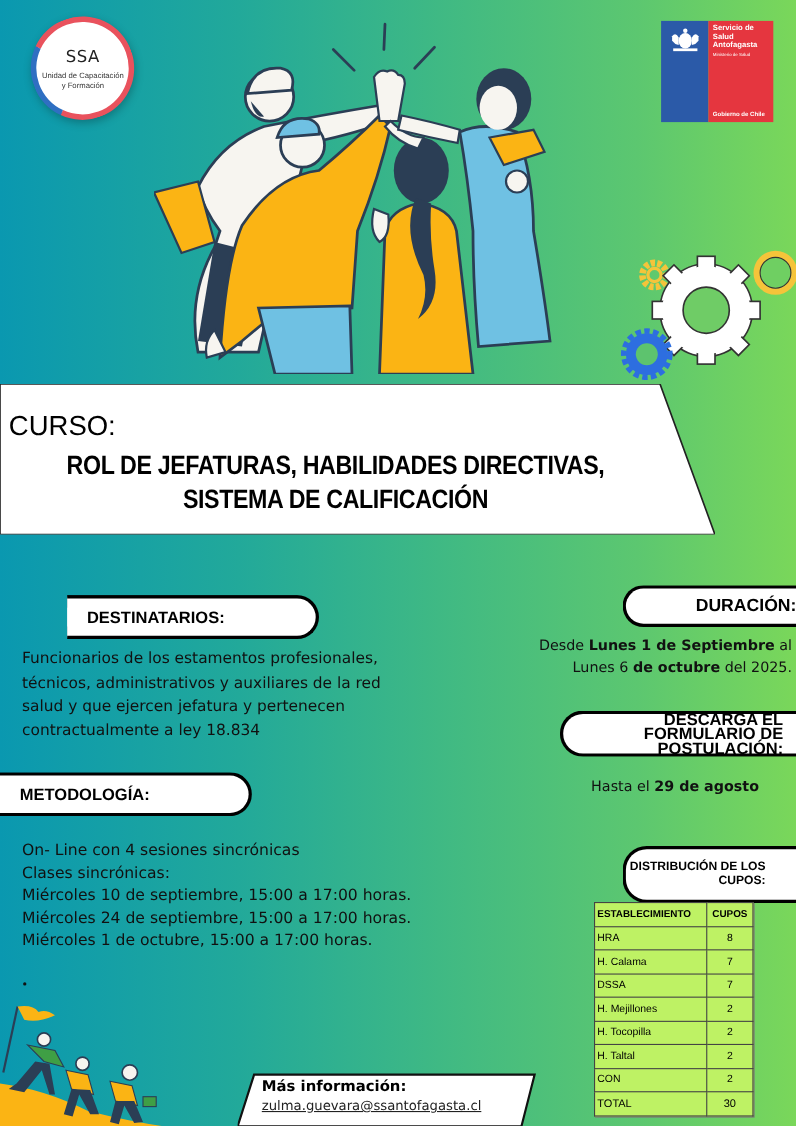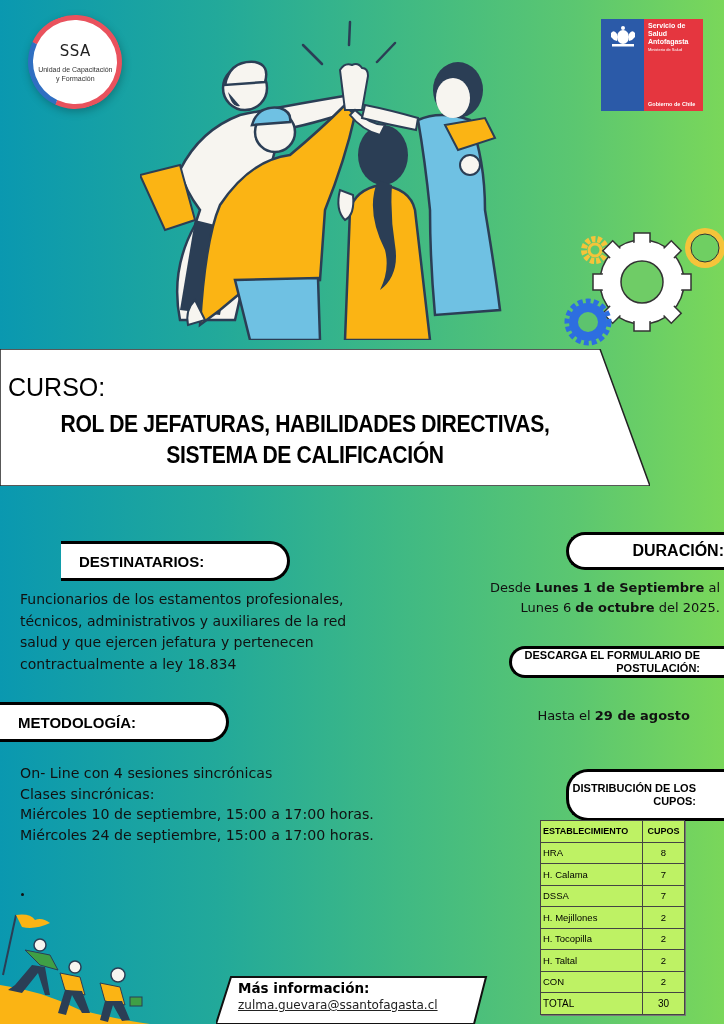--- a/index.html
+++ b/index.html
@@ -56,21 +56,21 @@
       background: #fff; border: 3px solid #000;
       font-family: "Liberation Sans", sans-serif; font-weight: bold; color: #000;
       display: flex; align-items: center;
     }
     .pill-left { border-left: none; border-radius: 0 22px 22px 0; padding-left: 18px; }
     .pill-right { border-right: none; border-radius: 22px 0 0 22px; justify-content: flex-end; text-align: right; }
 
     .p-dest { left: 16px; top: 541px; width: 229px; height: 40px; font-size: 15px; margin-left: 45px; }
     .p-met { left: 0; top: 702px; width: 229px; height: 40px; font-size: 15px; }
     .p-dur { left: 566px; top: 532px; width: 158px; height: 38px; font-size: 16px; }
-    .p-desc { left: 509px; top: 646px; width: 215px; height: 32px; font-size: 11px; line-height: 13px; padding-right: 24px; }
+    .p-desc { left: 509px; top: 646px; width: 215px; height: 42px; font-size: 15px; line-height: 13px; padding-right: 12px; }
     .p-dist { left: 566px; top: 769px; width: 158px; height: 52px; font-size: 11px; line-height: 13px; padding-right: 28px; }
 
     .body-text { font-family: "DejaVu Sans", sans-serif; font-size: 14px; line-height: 21.5px; color: #111; }
     .dest-text { left: 20px; top: 589px; width: 360px; }
     .met-text { left: 20px; top: 763px; width: 400px; font-size: 14.2px; line-height: 20.5px; }
 
     .dur-text { left: 430px; top: 578px; width: 292px; text-align: right; font-size: 13px; line-height: 20px; padding-right: 2px; }
     .dur-text b { font-weight: bold; }
     .hasta-text { left: 470px; top: 705px; width: 248px; text-align: right; font-size: 13px; padding-right: 28px; }
 
@@ -207,20 +207,21 @@
 
 <div class="abs pill pill-left p-dest">DESTINATARIOS:</div>
 <div class="abs body-text dest-text">Funcionarios de los estamentos profesionales, técnicos, administrativos y auxiliares de la red salud y que ejercen jefatura y pertenecen contractualmente a ley 18.834</div>
 
 <div class="abs pill pill-left p-met">METODOLOGÍA:</div>
 <div class="abs body-text met-text">
   <div>On- Line con 4 sesiones sincrónicas</div>
   <div>Clases sincrónicas:</div>
   <div>Miércoles 10 de septiembre, 15:00 a 17:00 horas.</div>
   <div>Miércoles 24 de septiembre, 15:00 a 17:00 horas.</div>
+  <div>Miércoles 1 de octubre, 15:00 a 17:00 horas.</div>
 </div>
 <div class="abs dot"></div>
 
 <div class="abs pill pill-right p-dur">DURACIÓN:</div>
 <div class="abs body-text dur-text">
   <div><span style="white-space:pre">Desde </span><b>Lunes 1 de Septiembre</b><span style="white-space:pre"> al</span></div>
   <div><span style="white-space:pre">Lunes 6 </span><b>de octubre</b><span style="white-space:pre"> del 2025.</span></div>
 </div>
 
 <div class="abs pill pill-right p-desc">

